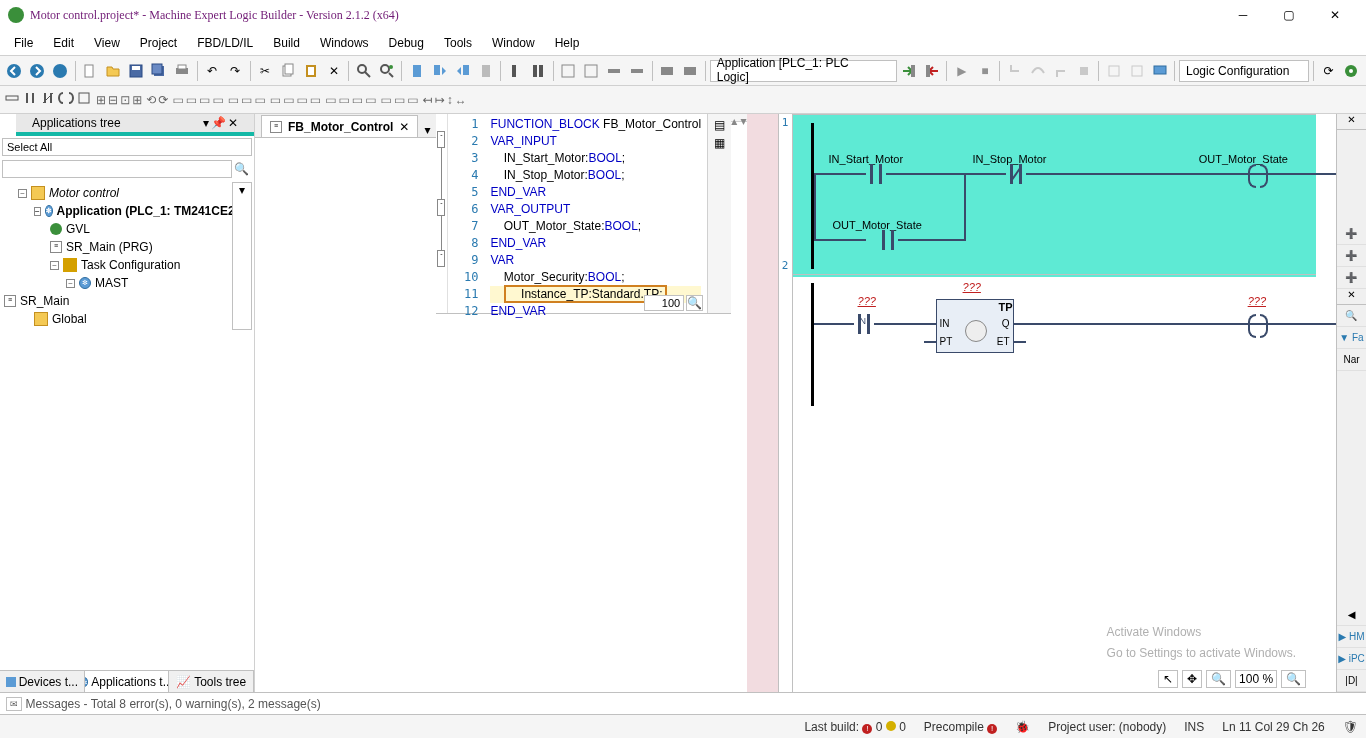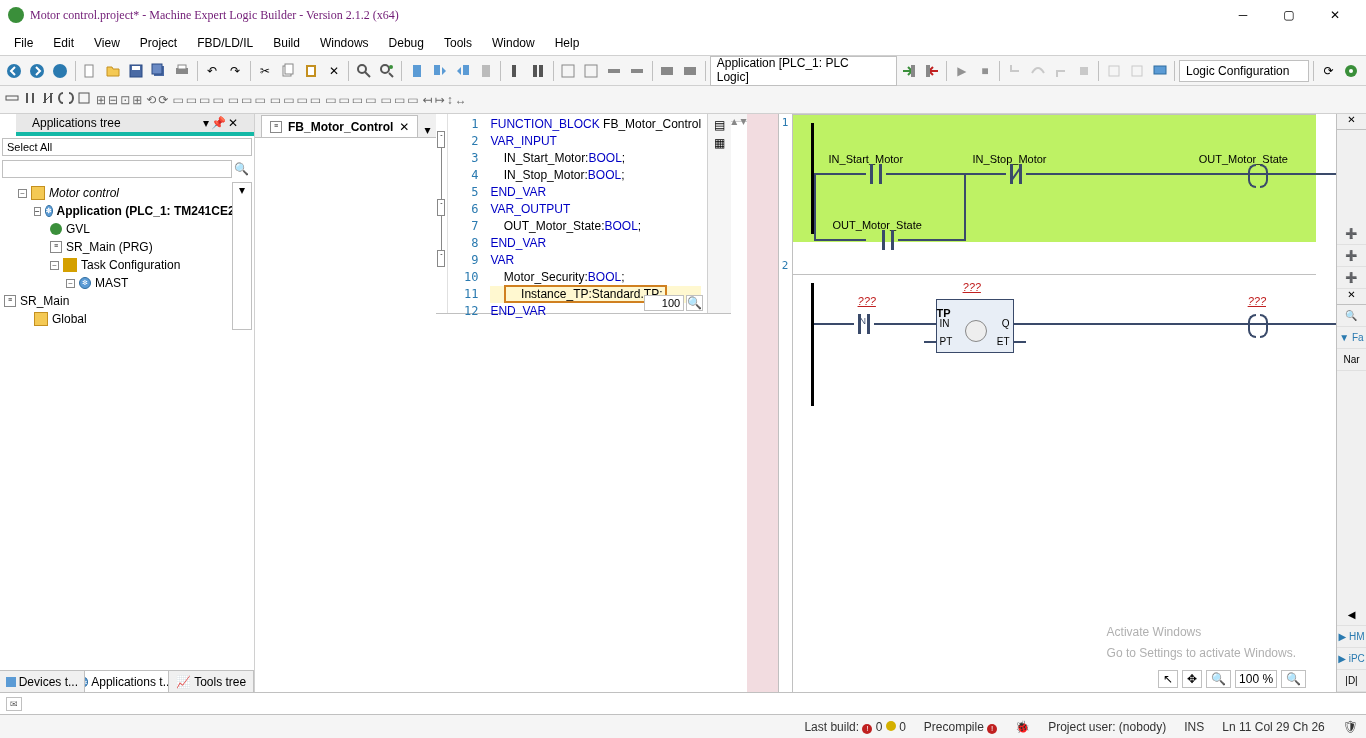--- a/index.html
+++ b/index.html
@@ -50,51 +50,51 @@
 .code .line-h { background: #fff8d0; display: block; }
 .code .boxed { border: 2px solid #d08020; padding: 0 2px; }
 .code-toolbar-col { width: 24px; background: #f5f5f5; border-left: 1px solid #d0d0d0; display: flex; flex-direction: column; align-items: center; gap: 4px; padding-top: 4px; }
 .code-footer { position: absolute; bottom: 2px; right: 28px; display: flex; gap: 2px; }
 .code-footer input { width: 40px; border: 1px solid #c0c0c0; text-align: right; font-size: 11px; padding: 1px 3px; }
 .ladder-pane { flex: 1; display: flex; overflow: hidden; position: relative; }
 .lad-left { width: 32px; background: #f2dce0; border-right: 1px solid #c0c0c0; }
 .lad-gutter { width: 14px; background: #fff; border-right: 1px solid #c0c0c0; color: #2a7ab0; font-family: Consolas, monospace; font-size: 11px; text-align: center; padding-top: 2px; }
 .lad-canvas { flex: 1; background: #fff; position: relative; overflow: hidden; }
 .rung { position: absolute; left: 0; right: 20px; border-top: 1px solid #c0c0c0; }
-.rung.rung-1 { top: 0; height: 128px; background: #bef264; }
+.rung.rung-1 { top: 0; height: 163px; background: #5eead4; }
 .rung.rung-2 { top: 160px; height: 140px; }
 .lad-rail { position: absolute; left: 18px; top: 8px; bottom: 8px; width: 3px; background: #000; }
 .wire { position: absolute; height: 2px; background: #3a4a6a; }
 .vwire { position: absolute; width: 2px; background: #3a4a6a; }
 .contact { position: absolute; width: 20px; height: 20px; }
 .contact::before, .contact::after { content: ""; position: absolute; top: 0; width: 3px; height: 20px; background: #3a4a6a; }
 .contact::before { left: 4px; }
 .contact::after { right: 4px; }
 .coil { position: absolute; width: 20px; height: 20px; }
 .coil::before, .coil::after { content: ""; position: absolute; top: 0; width: 6px; height: 20px; border: 2px solid #3a4a6a; }
 .coil::before { left: 0; border-right: none; border-radius: 10px 0 0 10px; }
 .coil::after { right: 0; border-left: none; border-radius: 0 10px 10px 0; }
 .lad-label { position: absolute; font-size: 11px; color: #000; }
 .lad-qmark { position: absolute; font-size: 11px; color: #c02020; font-style: italic; text-decoration: underline; }
 .fb-box { position: absolute; width: 78px; height: 54px; background: #e8eef6; border: 1px solid #3a4a6a; }
-.fb-box .fb-title { text-align: left; font-weight: bold; font-size: 11px; padding: 7px 0; }
+.fb-box .fb-title { text-align: right; font-weight: bold; font-size: 11px; padding: 1px 0; }
 .fb-box .fb-pin { position: absolute; font-size: 10px; }
 .fb-box .clock { width: 22px; height: 22px; border: 1px solid #888; border-radius: 50%; position: absolute; left: 28px; top: 20px; background: #eee; }
 .lad-footer { position: absolute; bottom: 4px; right: 30px; display: flex; gap: 4px; align-items: center; font-size: 11px; }
 .lad-footer input { width: 42px; border: 1px solid #c0c0c0; text-align: right; padding: 1px 3px; }
 .right-strip { width: 30px; background: #f0f0f0; border-left: 1px solid #c0c0c0; display: flex; flex-direction: column; }
 .msgbar { height: 22px; border-top: 1px solid #c0c0c0; display: flex; align-items: center; padding: 0 6px; font-size: 11px; color: #555; }
 .statusbar { height: 24px; border-top: 1px solid #c0c0c0; background: #f5f5f5; display: flex; align-items: center; padding: 0 8px; font-size: 11px; color: #333; gap: 18px; }
 .statusbar .sb-spacer { flex: 1; }
 .dot-r { display: inline-block; width: 10px; height: 10px; border-radius: 50%; background: #c02020; color: #fff; font-size: 8px; text-align: center; line-height: 10px; }
 .dot-y { display: inline-block; width: 10px; height: 10px; border-radius: 50%; background: #d4b000; }
 .watermark { position: absolute; right: 40px; bottom: 30px; color: #b0b0b0; font-size: 18px; pointer-events: none; }
 .watermark .sub { font-size: 12px; }
 .tb-svg { width: 16px; height: 16px; }
-.app-combo { border: 1px solid #c0c0c0; background: #fff; padding: 2px 20px 3px 6px; font-size: 11px; height: 30px; display: flex; align-items: center; min-width: 180px; }
+.app-combo { border: 1px solid #c0c0c0; background: #fff; padding: 2px 20px 3px 6px; font-size: 11px; height: 22px; display: flex; align-items: center; min-width: 180px; }
 .logic-combo { border: 1px solid #c0c0c0; background: #fff; padding: 2px 18px 2px 6px; font-size: 11px; height: 22px; display: flex; align-items: center; min-width: 130px; }
 .expander { width: 9px; height: 9px; border: 1px solid #888; font-size: 8px; line-height: 7px; text-align: center; color: #555; display: inline-block; }
 .tree .t-icon { width: 14px; height: 14px; display: inline-block; }
 .folder-i { background: #f4c954; border: 1px solid #c49020; }
 .gear-i { width: 12px; height: 12px; border-radius: 50%; background: #5b9bd5; border: 1px solid #2e6da0; font-size: 7px; color: #fff; text-align: center; line-height: 10px; display: inline-block; }
 .globe-i { width: 12px; height: 12px; border-radius: 50%; background: #3b8f3b; display: inline-block; }
 .list-i { width: 12px; height: 12px; background: #fff; border: 1px solid #888; font-size: 7px; text-align: center; display: inline-block; }
 .nslash { position: absolute; width: 14px; height: 2px; background: #3a4a6a; transform: rotate(-55deg); }
 .right-strip .rs-x { height: 16px; text-align: center; font-size: 10px; border-bottom: 1px solid #c0c0c0; }
 .right-strip .rs-item { height: 22px; display:flex; align-items:center; justify-content:center; font-size: 10px; border-bottom: 1px solid #e0e0e0; }
@@ -611,20 +611,21 @@
       <div style="flex:1"></div>
       <div class="rs-item">◀</div>
       <div class="rs-item" style="color:#2a7ab0">▶ HM</div>
       <div class="rs-item" style="color:#2a7ab0">▶ iPC</div>
       <div class="rs-item">|D|</div>
     </div>
   </div>
 
   <div class="msgbar">
     <span style="border:1px solid #c0c0c0;padding:1px 3px;margin-right:4px;font-size:9px">✉</span>
+    <span>Messages - Total 8 error(s), 0 warning(s), 2 message(s)</span>
   </div>
 
   <div class="statusbar">
     <span class="sb-spacer"></span>
     <span>
       <span>Last build:</span>
       <span class="dot-r">!</span> <span>0</span>
       <span class="dot-y"></span> <span>0</span>
     </span>
     <span>

